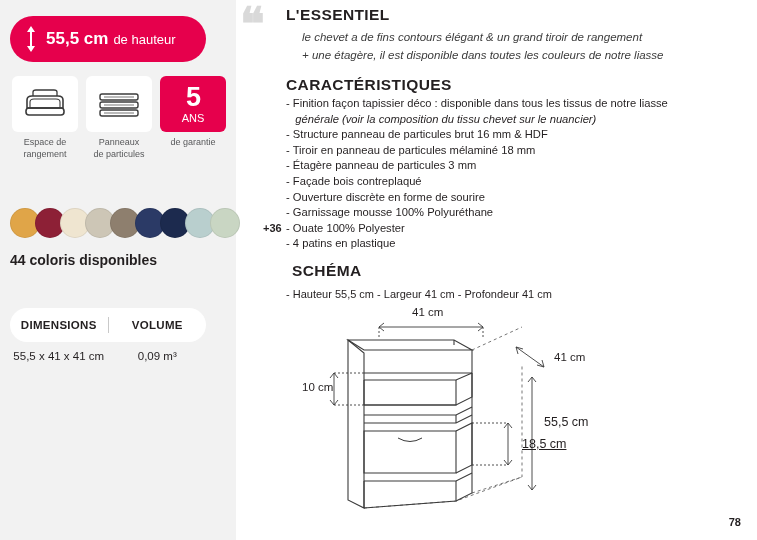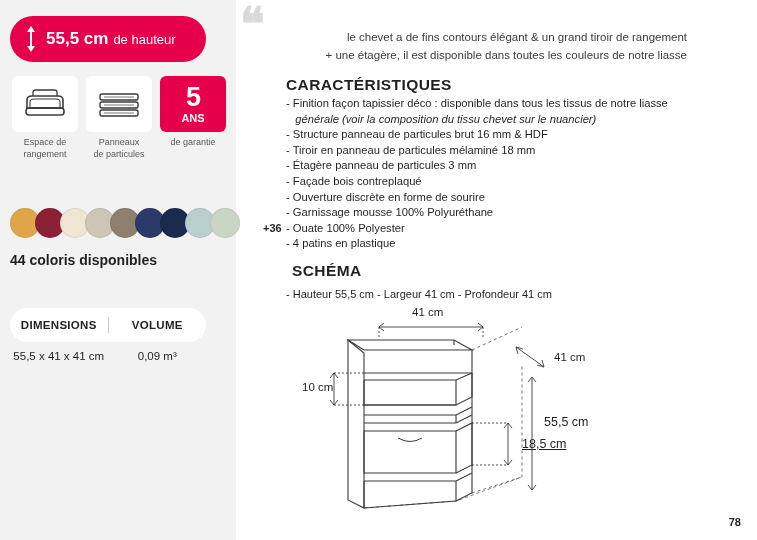--- a/index.html
+++ b/index.html
@@ -94,21 +94,21 @@
     flex-direction: column;
     line-height: 1;
   }
   .guarantee .big-num {
     font-size: 27px;
     font-weight: bold;
     letter-spacing: -1px;
   }
   .guarantee .ans {
     font-size: 11px;
-    font-weight: bold;
+    font-weight: normal;
     margin-top: 2px;
   }
 
   
   .swatches {
     position: absolute;
     left: 10px;
     top: 208px;
     display: flex;
     align-items: flex-end;
@@ -200,26 +200,26 @@
   }
   h2.section-title {
     font-size: 15.5px;
     font-weight: bold;
     letter-spacing: .4px;
     margin: 0;
   }
   .essential-title { position: absolute; left: 0; top: 6px; }
   .essential-text {
     position: absolute;
-    left: 1px; top: 28px;
+    left: 16px; top: 28px;
     width: 400px;
     font-size: 11.5px;
+    font-style: italic;
     line-height: 18px;
     color: #3b3b3b;
-    text-align: right;
   }
   .carac-title { position: absolute; left: 0; top: 76px; }
   .carac-list {
     position: absolute;
     left: 0; top: 96px;
     width: 425px;
     font-size: 11.2px;
     line-height: 15.6px;
     color: #231f20;
   }
@@ -344,20 +344,21 @@
       <div class="spacer"></div>
       <div class="cell">0,09 m³</div>
     </div>
 
   </div>
 
   <div class="quote-mark">❝</div>
 
   <div class="right-col">
 
+    <h2 class="section-title essential-title">L'ESSENTIEL</h2>
     <div class="essential-text">
       <div>le chevet a de fins contours élégant &amp; un grand tiroir de rangement</div>
       <div>+ une étagère, il est disponible dans toutes les couleurs de notre liasse</div>
     </div>
 
     <h2 class="section-title carac-title">CARACTÉRISTIQUES</h2>
     <div class="carac-list">
       <div class="li">- Finition façon tapissier déco : disponible dans tous les tissus de notre liasse</div>
       <div class="li" style="font-style:italic">   générale (voir la composition du tissu chevet sur le nuancier)</div>
       <div class="li">- Structure panneau de particules brut 16 mm &amp; HDF</div>

